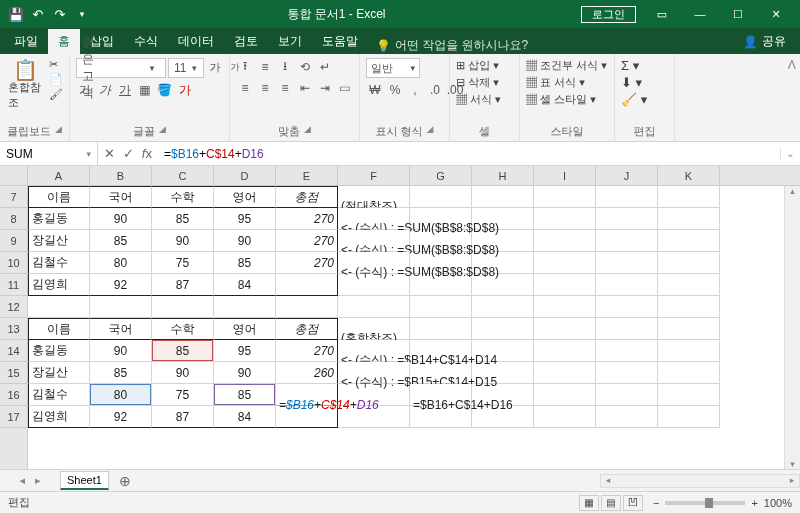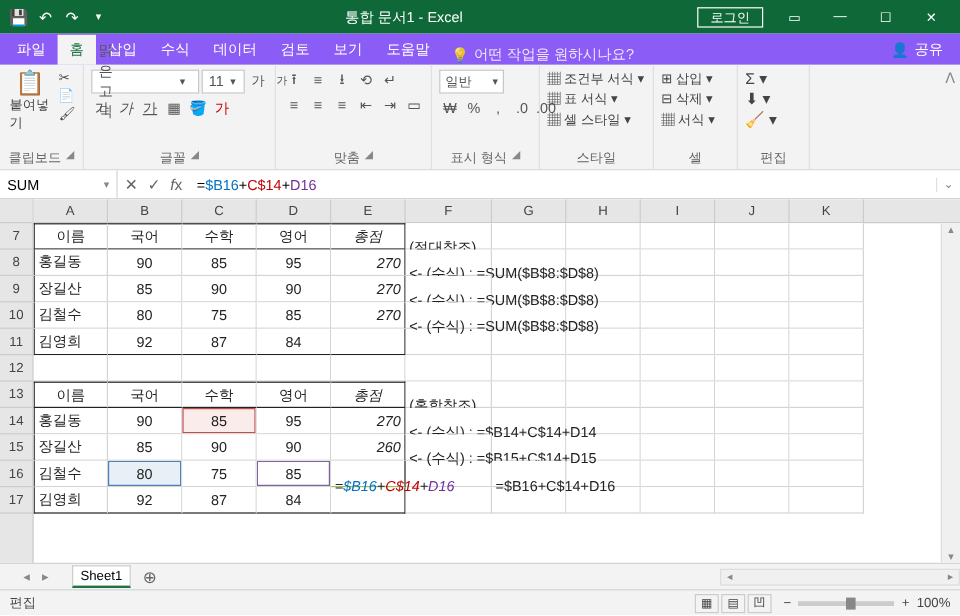--- a/index.html
+++ b/index.html
@@ -4,21 +4,21 @@
 <style>
 * { margin: 0; padding: 0; box-sizing: border-box; font-family: "Malgun Gothic", sans-serif; }
 body { background: #fff; width: 800px; height: 513px; overflow: hidden; font-size: 12px; }
 .titlebar { background: #0e6837; height: 28px; display: flex; align-items: center; color: #fff; padding: 0 6px; }
 .titlebar .qat { display: flex; gap: 2px; align-items: center; }
 .titlebar .qat span { width: 20px; height: 20px; display: flex; align-items: center; justify-content: center; cursor: pointer; font-size: 13px; }
 .titlebar .title { flex: 1; text-align: center; font-size: 12px; }
 .titlebar .winbtns { display: flex; align-items: center; gap: 2px; }
 .titlebar .winbtns span { width: 36px; height: 20px; display: flex; align-items: center; justify-content: center; cursor: pointer; font-size: 11px; }
 .login-box { border: 1px solid #fff; padding: 0 10px; font-size: 11px; margin-right: 8px; }
-.tabs { background: #8b5cf6; height: 26px; display: flex; align-items: flex-end; color: #fff; font-size: 12px; padding: 0 4px; }
+.tabs { background: #14532d; height: 26px; display: flex; align-items: flex-end; color: #fff; font-size: 12px; padding: 0 4px; }
 .tabs .tab { padding: 4px 10px; cursor: pointer; }
 .tabs .tab.active { background: #f3f3f3; color: #217346; }
 .tabs .tell { margin-left: 8px; opacity: 0.85; display: flex; align-items: center; gap: 4px; }
 .tabs .share { margin-left: auto; padding: 4px 10px; display: flex; align-items: center; gap: 4px; }
 .ribbon { background: #f3f3f3; height: 88px; display: flex; border-bottom: 1px solid #d4d4d4; }
 .ribbon-group { border-right: 1px solid #e0e0e0; padding: 2px 6px 0; display: flex; flex-direction: column; }
 .ribbon-group-content { flex: 1; display: flex; align-items: flex-start; gap: 4px; padding-top: 2px; }
 .ribbon-group-label { text-align: center; font-size: 11px; color: #666; padding: 2px 0; display: flex; justify-content: center; gap: 4px; }
 .ribbon-btn-lg { display: flex; flex-direction: column; align-items: center; font-size: 11px; color: #444; padding: 2px; }
 .ribbon-icon { font-size: 20px; line-height: 1; }
@@ -113,21 +113,21 @@
   <div class="tab">도움말</div>
   <div class="tell">💡 <span>어떤 작업을 원하시나요?</span></div>
   <div class="share">👤 <span>공유</span></div>
 </div>
 
 <div class="ribbon">
   <div class="ribbon-group" style="width:70px">
     <div class="ribbon-group-content">
       <div class="ribbon-btn-lg">
         <span class="ribbon-icon">📋</span>
-        <span>붙여넣기</span>
+        <span>혼합참조</span>
       </div>
       <div class="ribbon-col">
         <span>✂</span>
         <span>📄</span>
         <span>🖌</span>
       </div>
     </div>
     <div class="ribbon-group-label">
         <span>클립보드</span>
         <span class="dialog-icon">◢</span>
@@ -200,38 +200,38 @@
         <span>,</span>
         <span>.0</span>
         <span>.00</span>
       </div>
     </div>
     <div class="ribbon-group-label">
         <span>표시 형식</span>
         <span class="dialog-icon">◢</span>
       </div>
   </div>
+  <div class="ribbon-group" style="width:70px">
+    <div class="ribbon-group-content" style="flex-direction:column;gap:2px;font-size:11px;color:#444">
+      <div>⊞ <span>삽입</span> ▾</div>
+      <div>⊟ <span>삭제</span> ▾</div>
+      <div>▦ <span>서식</span> ▾</div>
+    </div>
+    <div class="ribbon-group-label">
+        <span>셀</span>
+      </div>
+  </div>
   <div class="ribbon-group" style="width:95px">
     <div class="ribbon-group-content" style="flex-direction:column;gap:2px;font-size:11px;color:#444">
       <div>▦ <span>조건부 서식</span> ▾</div>
       <div>▦ <span>표 서식</span> ▾</div>
       <div>▦ <span>셀 스타일</span> ▾</div>
     </div>
     <div class="ribbon-group-label">
         <span>스타일</span>
-      </div>
-  </div>
-  <div class="ribbon-group" style="width:70px">
-    <div class="ribbon-group-content" style="flex-direction:column;gap:2px;font-size:11px;color:#444">
-      <div>⊞ <span>삽입</span> ▾</div>
-      <div>⊟ <span>삭제</span> ▾</div>
-      <div>▦ <span>서식</span> ▾</div>
-    </div>
-    <div class="ribbon-group-label">
-        <span>셀</span>
       </div>
   </div>
   <div class="ribbon-group" style="width:60px">
     <div class="ribbon-group-content" style="flex-direction:column;gap:2px;font-size:13px;color:#444">
       <div>Σ ▾</div>
       <div>⬇ ▾</div>
       <div>🧹 ▾</div>
     </div>
     <div class="ribbon-group-label">
         <span>편집</span>

